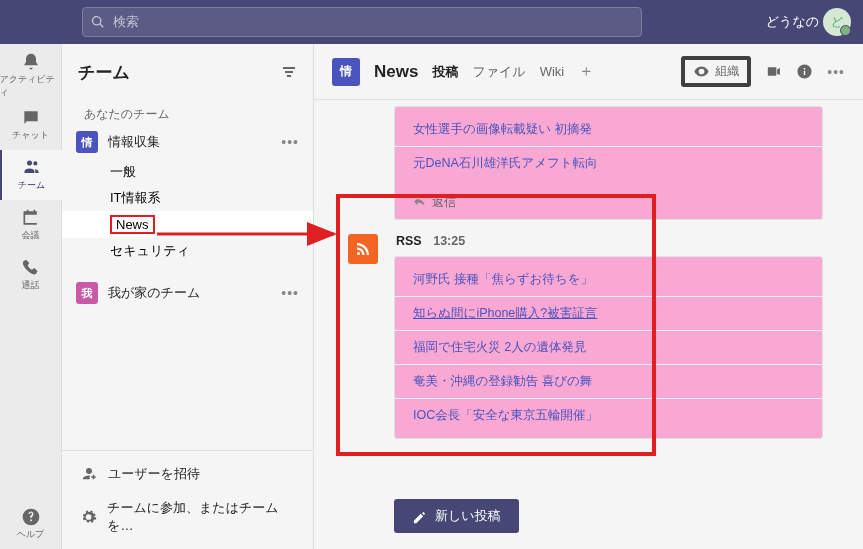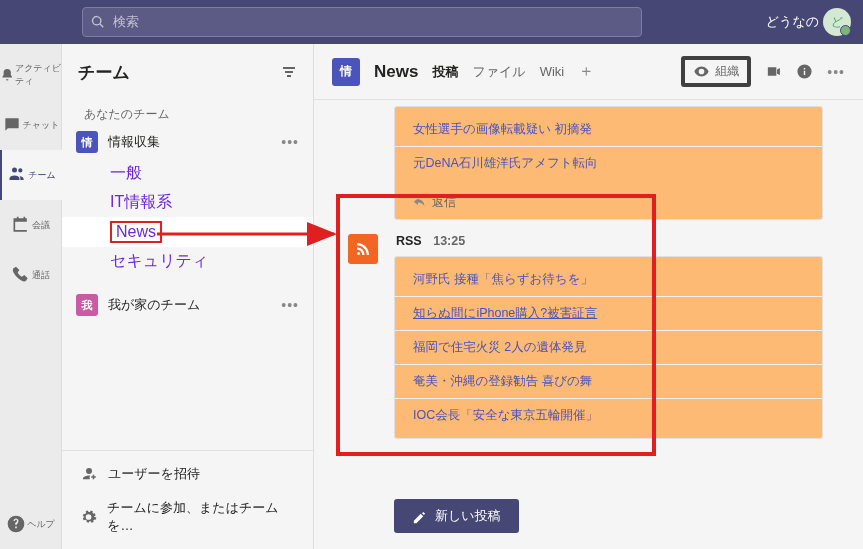--- a/index.html
+++ b/index.html
@@ -9,55 +9,55 @@
 .search-wrap { flex: 1; max-width: 560px; margin-left: 70px; }
 .search-box { width: 100%; height: 30px; background: #5b5b85; border: 1px solid #7d7d9e; border-radius: 4px; display: flex; align-items: center; padding: 0 8px; color: #c5c5d6; font-size: 13px; gap: 8px; }
 .search-box svg { width: 14px; height: 14px; fill: #c5c5d6; }
 .user-area { display: flex; align-items: center; gap: 4px; color: #fff; font-size: 13px; margin-left: auto; }
 .avatar { width: 28px; height: 28px; border-radius: 50%; background: #d4e8d4; display: flex; align-items: center; justify-content: center; font-size: 12px; color: #4a6; position: relative; }
 .avatar::after { content: ''; position: absolute; bottom: 0; right: 0; width: 9px; height: 9px; background: #7db67d; border: 1.5px solid #464775; border-radius: 50%; }
 
 .app-body { display: flex; height: calc(100% - 44px); }
 
 .rail { width: 62px; background: #ebebeb; display: flex; flex-direction: column; align-items: center; padding-top: 6px; border-right: 1px solid #ddd; }
-.rail-item { width: 62px; height: 50px; display: flex; flex-direction: row; align-items: center; justify-content: center; gap: 1px; color: #666; cursor: pointer; font-size: 9px; }
+.rail-item { width: 62px; height: 50px; display: flex; flex-direction: column; align-items: center; justify-content: center; gap: 1px; color: #666; cursor: pointer; font-size: 9px; }
 .rail-item.active { color: #464775; border-left: 2px solid #464775; background: #f5f5f5; }
 .rail-item svg { width: 20px; height: 20px; fill: currentColor; }
 .rail-spacer { flex: 1; }
 
 .side-panel { width: 252px; background: #f5f5f5; border-right: 1px solid #ddd; display: flex; flex-direction: column; }
 .side-header { height: 56px; display: flex; align-items: center; justify-content: space-between; padding: 0 16px; font-size: 17px; font-weight: 700; color: #252423; }
 .filter-icon { width: 16px; height: 16px; fill: #666; cursor: pointer; }
 .side-section { padding: 0 8px; font-size: 12px; color: #666; margin: 6px 0 2px 14px; }
 .team-row { display: flex; align-items: center; padding: 6px 14px; gap: 10px; cursor: pointer; }
 .team-badge { width: 22px; height: 22px; border-radius: 3px; display: flex; align-items: center; justify-content: center; color: #fff; font-size: 11px; font-weight: 600; }
 .badge-blue { background: #4b53bc; }
 .badge-pink { background: #c85ba4; }
 .team-name { flex: 1; font-size: 13px; color: #252423; }
 .more-dots { color: #888; font-size: 14px; letter-spacing: 1px; }
-.channel-row { padding: 4px 14px 4px 48px; font-size: 16px; color: #6d28d9; cursor: pointer; }
+.channel-row { padding: 4px 14px 4px 48px; font-size: 13px; color: #000000; cursor: pointer; }
 .channel-row.selected { background: #fff; }
 .news-highlight { display: inline-block; border: 2px solid #e02020; padding: 0 4px; }
 .side-footer { margin-top: auto; border-top: 1px solid #e0e0e0; padding: 6px 0; }
 .footer-row { display: flex; align-items: center; gap: 10px; padding: 8px 18px; font-size: 13px; color: #252423; cursor: pointer; }
 .footer-row svg { width: 18px; height: 18px; fill: #666; }
 
 .main { flex: 1; background: #f5f5f5; display: flex; flex-direction: column; }
 .chan-header { height: 56px; display: flex; align-items: center; padding: 0 18px; gap: 14px; border-bottom: 1px solid #e0e0e0; background: #f5f5f5; }
 .chan-badge { width: 28px; height: 28px; border-radius: 3px; background: #4b53bc; color: #fff; display: flex; align-items: center; justify-content: center; font-size: 12px; font-weight: 600; }
 .chan-title { font-size: 17px; font-weight: 700; color: #252423; }
 .tab { font-size: 13px; color: #666; cursor: pointer; padding: 2px 0; }
 .tab.active { color: #252423; font-weight: 600; }
 .plus-tab { color: #888; font-size: 16px; cursor: pointer; }
 .header-right { margin-left: auto; display: flex; align-items: center; gap: 14px; color: #666; }
 .header-right svg { width: 17px; height: 17px; fill: #666; cursor: pointer; }
 .org-btn { display: flex; gap: 5px; font-size: 12px; color: #666; border: 4px solid #404040; border-radius: 3px; padding: 3px 8px; cursor: pointer; }
 
 .messages { flex: 1; overflow: auto; padding: 6px 40px 6px 80px; }
-.msg-card { background: #fdba74; border: 1px solid #e0e0e0; border-radius: 3px; margin-bottom: 6px; }
+.msg-card { background: #f9a8d4; border: 1px solid #e0e0e0; border-radius: 3px; margin-bottom: 6px; }
 .news-list { padding: 6px 0; }
 .news-item { padding: 8px 18px; font-size: 12.5px; color: #4b53bc; border-bottom: 1px solid #f0f0f0; cursor: pointer; }
 .news-item:last-child { border-bottom: none; }
 .news-item.underline { text-decoration: underline; }
 .reply-line { padding: 8px 18px; font-size: 12px; color: #666; display: flex; align-items: center; gap: 6px; }
 .reply-line svg { width: 13px; height: 13px; fill: #888; }
 
 .rss-block { margin-top: 14px; display: flex; gap: 16px; position: relative; }
 .rss-avatar { width: 30px; height: 30px; background: #f26522; border-radius: 3px; display: flex; align-items: center; justify-content: center; margin-left: -46px; }
 .rss-avatar svg { width: 18px; height: 18px; fill: #fff; }

